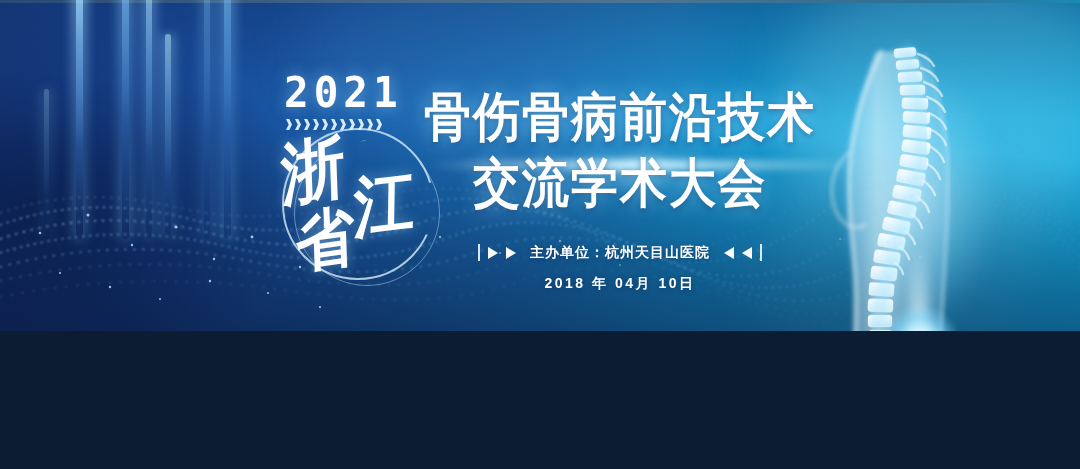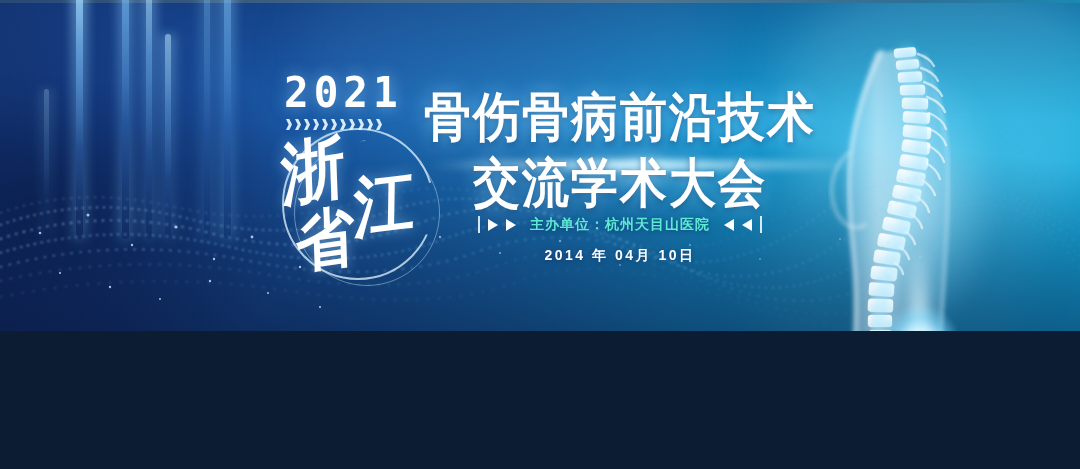--- a/index.html
+++ b/index.html
@@ -148,22 +148,22 @@
   .title-line{
     color:#ffffff;font-weight:700;
     font-family:"DejaVu Sans","Liberation Sans",sans-serif;
     letter-spacing:2px;line-height:1.06;
     text-shadow:0 0 18px rgba(140,215,255,.65), 0 2px 6px rgba(10,45,95,.55);
   }
   .title-line.l1{font-size:47px;transform:scale(1.0,1.12);}
   .title-line.l2{font-size:47px;margin-top:16px;transform:scale(1.0,1.12);}
 
   .host-row{
-    margin-top:8px;display:flex;align-items:center;justify-content:center;gap:8px;
-    color:#5eead4;font-size:14px;font-weight:700;letter-spacing:1px;
+    margin-top:36px;display:flex;align-items:center;justify-content:center;gap:8px;
+    color:#ffffff;font-size:14px;font-weight:700;letter-spacing:1px;
     text-shadow:0 1px 4px rgba(10,45,95,.6);
   }
   .vbar{width:2px;height:17px;background:rgba(235,248,255,.9);}
   .tri{width:0;height:0;border-top:6px solid transparent;border-bottom:6px solid transparent;}
   .tri.r{border-left:10px solid #ffffff;}
   .tri.l{border-right:10px solid #ffffff;}
   .host-text{padding:0 6px;}
 
   .date-row{
     margin-top:13px;color:#ffffff;font-size:14px;font-weight:700;letter-spacing:2.5px;
@@ -371,16 +371,16 @@
     <div class="host-row">
       <div class="vbar"></div>
       <div class="tri r"></div>
       <div class="tri r"></div>
       <div class="host-text">主办单位：杭州天目山医院</div>
       <div class="tri l"></div>
       <div class="tri l"></div>
       <div class="vbar"></div>
     </div>
 
-    <div class="date-row">2014 年  04月  10日</div>
+    <div class="date-row">2018 年  04月  10日</div>
   </div>
 
 </div>
 
 </body></html>

